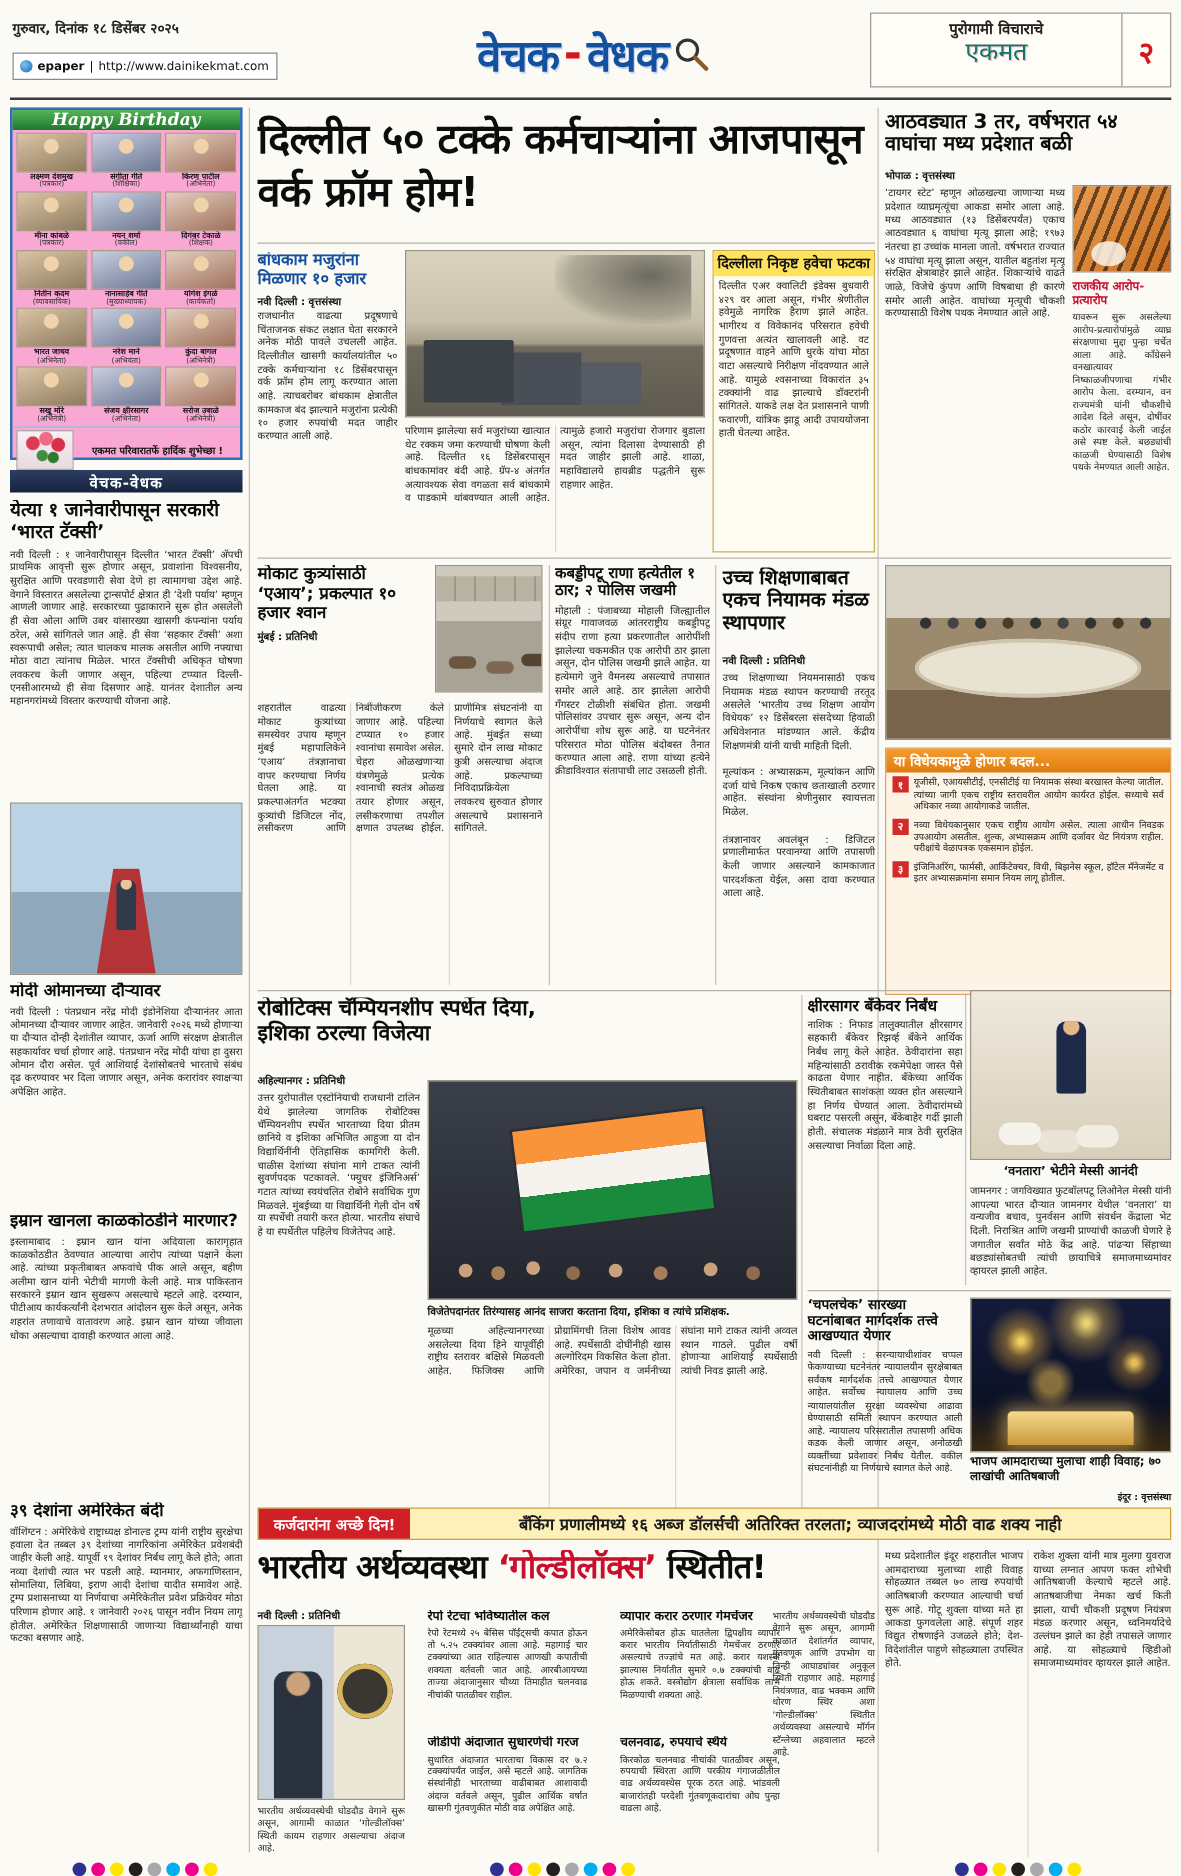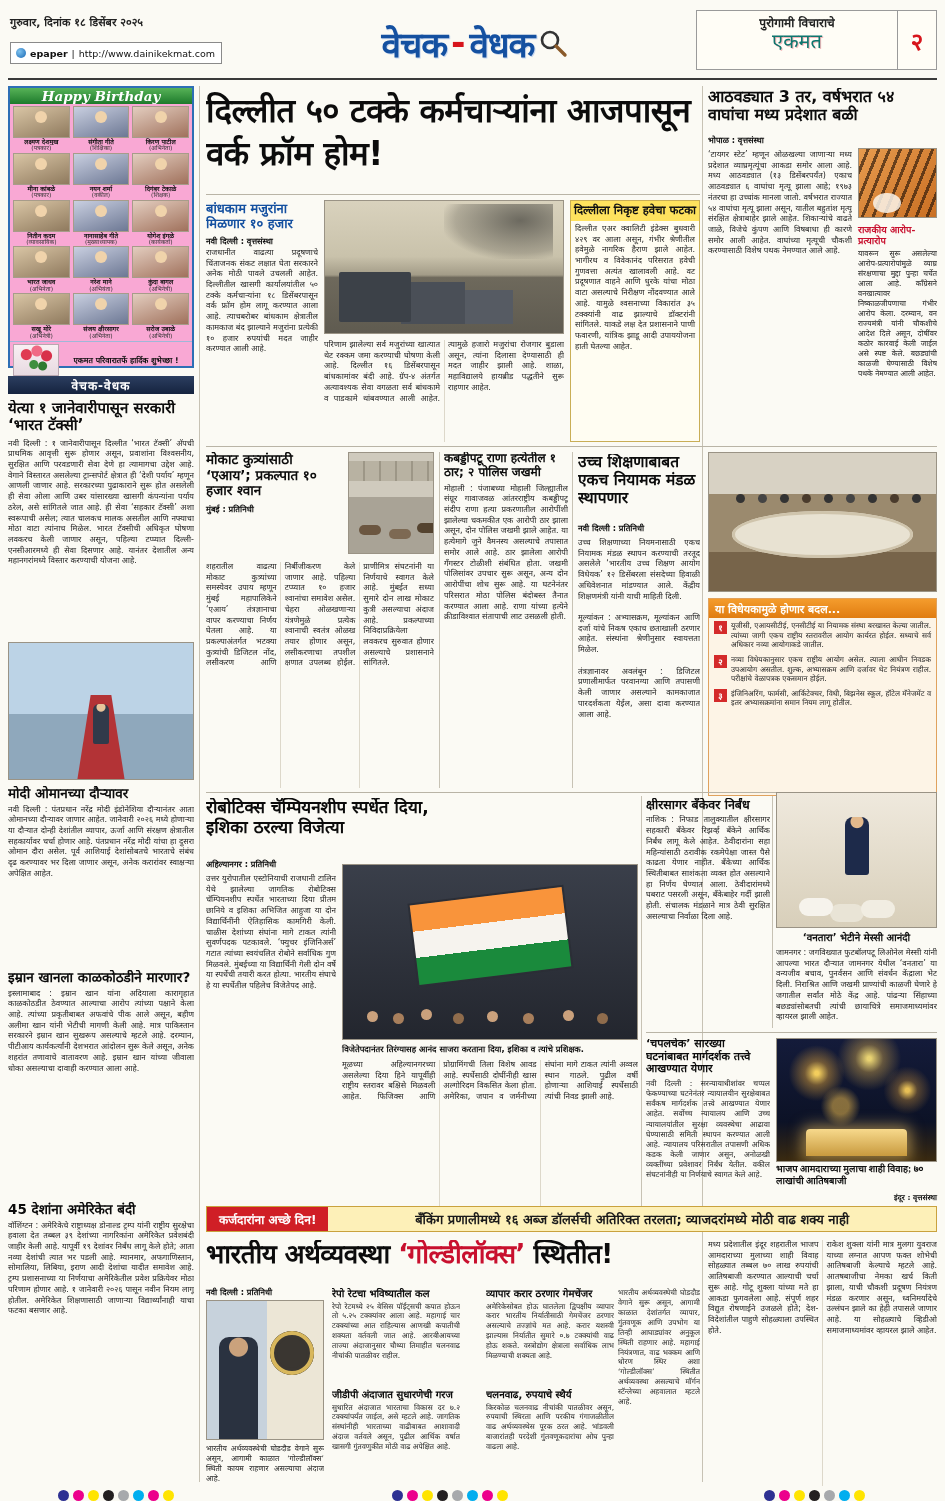--- a/index.html
+++ b/index.html
@@ -261,21 +261,21 @@
     <div class="hl" style="font-size:13.5px;margin-bottom:3px;">मोदी ओमानच्या दौऱ्यावर</div>
     <div class="body" style="height:156px;">नवी दिल्ली : पंतप्रधान नरेंद्र मोदी इंडोनेशिया दौऱ्यानंतर आता ओमानच्या दौऱ्यावर जाणार आहेत. जानेवारी २०२६ मध्ये होणाऱ्या या दौऱ्यात दोन्ही देशांतील व्यापार, ऊर्जा आणि संरक्षण क्षेत्रातील सहकार्यावर चर्चा होणार आहे. पंतप्रधान नरेंद्र मोदी यांचा हा दुसरा ओमान दौरा असेल. पूर्व आशियाई देशांसोबतचे भारताचे संबंध दृढ करण्यावर भर दिला जाणार असून, अनेक करारांवर स्वाक्षऱ्या अपेक्षित आहेत.</div>
   </div>
 
   <div class="abs" style="left:8px;top:970px;width:186px;height:226px;">
     <div class="hl" style="font-size:13.5px;margin-bottom:3px;">इम्रान खानला काळकोठडीने मारणार?</div>
     <div class="body" style="height:184px;">इस्लामाबाद : इम्रान खान यांना अदियाला कारागृहात काळकोठडीत ठेवण्यात आल्याचा आरोप त्यांच्या पक्षाने केला आहे. त्यांच्या प्रकृतीबाबत अफवांचे पीक आले असून, बहीण अलीमा खान यांनी भेटीची मागणी केली आहे. मात्र पाकिस्तान सरकारने इम्रान खान सुखरूप असल्याचे म्हटले आहे. दरम्यान, पीटीआय कार्यकर्त्यांनी देशभरात आंदोलन सुरू केले असून, अनेक शहरांत तणावाचे वातावरण आहे. इम्रान खान यांच्या जीवाला धोका असल्याचा दावाही करण्यात आला आहे.</div>
   </div>
 
   <div class="abs" style="left:8px;top:1202px;width:186px;height:282px;">
-    <div class="hl" style="font-size:13.5px;margin-bottom:3px;">45 देशांना अमेरिकेत बंदी</div>
+    <div class="hl" style="font-size:13.5px;margin-bottom:3px;">३९ देशांना अमेरिकेत बंदी</div>
     <div class="body" style="height:256px;">वॉशिंग्टन : अमेरिकेचे राष्ट्राध्यक्ष डोनाल्ड ट्रम्प यांनी राष्ट्रीय सुरक्षेचा हवाला देत तब्बल ३९ देशांच्या नागरिकांना अमेरिकेत प्रवेशबंदी जाहीर केली आहे. यापूर्वी १९ देशांवर निर्बंध लागू केले होते; आता नव्या देशांची त्यात भर पडली आहे. म्यानमार, अफगाणिस्तान, सोमालिया, लिबिया, इराण आदी देशांचा यादीत समावेश आहे. ट्रम्प प्रशासनाच्या या निर्णयाचा अमेरिकेतील प्रवेश प्रक्रियेवर मोठा परिणाम होणार आहे. १ जानेवारी २०२६ पासून नवीन नियम लागू होतील. अमेरिकेत शिक्षणासाठी जाणाऱ्या विद्यार्थ्यांनाही याचा फटका बसणार आहे.</div>
   </div>
 
   <div class="abs vr" style="left:199px;top:86px;width:1px;height:1396px;"></div>
 
   <div class="abs hl" style="left:206px;top:90px;width:494px;height:100px;font-size:33px;font-weight:800;line-height:1.3;letter-spacing:-0.5px;">दिल्लीत ५० टक्के कर्मचाऱ्यांना आजपासून वर्क फ्रॉम होम!</div>
   <div class="abs hrule" style="left:206px;top:194px;width:494px;height:1px;"></div>
 
   <div class="abs" style="left:206px;top:202px;width:112px;height:240px;">
     <div class="hl" style="font-size:13px;color:#1450a0;margin-bottom:3px;">बांधकाम मजुरांना मिळणार १० हजार</div>
@@ -367,36 +367,36 @@
   <div class="abs body" style="left:776px;top:948px;width:161px;height:80px;">जामनगर : जगविख्यात फुटबॉलपटू लिओनेल मेस्सी यांनी आपल्या भारत दौऱ्यात जामनगर येथील ‘वनतारा’ या वन्यजीव बचाव, पुनर्वसन आणि संवर्धन केंद्राला भेट दिली. निराश्रित आणि जखमी प्राण्यांची काळजी घेणारे हे जगातील सर्वांत मोठे केंद्र आहे. पांढऱ्या सिंहाच्या बछड्यांसोबतची त्यांची छायाचित्रे समाजमाध्यमांवर व्हायरल झाली आहेत.</div>
 
   <div class="abs hrule" style="left:646px;top:1032px;width:291px;height:1px;"></div>
 
   <div class="abs" style="left:646px;top:1038px;width:124px;height:164px;">
     <div class="hl" style="font-size:11px;margin-bottom:3px;">‘चपलचेक’ सारख्या घटनांबाबत मार्गदर्शक तत्त्वे आखण्यात येणार</div>
     <div class="body" style="height:118px;font-size:7.6px;">नवी दिल्ली : सरन्यायाधीशांवर चप्पल फेकण्याच्या घटनेनंतर न्यायालयीन सुरक्षेबाबत सर्वंकष मार्गदर्शक तत्त्वे आखण्यात येणार आहेत. सर्वोच्च न्यायालय आणि उच्च न्यायालयांतील सुरक्षा व्यवस्थेचा आढावा घेण्यासाठी समिती स्थापन करण्यात आली आहे. न्यायालय परिसरातील तपासणी अधिक कडक केली जाणार असून, अनोळखी व्यक्तींच्या प्रवेशावर निर्बंध येतील. वकील संघटनांनीही या निर्णयाचे स्वागत केले आहे.</div>
   </div>
 
   <div class="photo ph-fire" style="left:776px;top:1038px;width:161px;height:124px;"></div>
-  <div class="abs capline" style="left:776px;top:1164px;width:161px;height:28px;font-size:9.5px;font-family:Liberation Serif, serif;">भाजप आमदाराच्या मुलाचा शाही विवाह; ७० लाखांची आतिषबाजी</div>
+  <div class="abs capline" style="left:776px;top:1164px;width:161px;height:28px;font-size:9.5px;">भाजप आमदाराच्या मुलाचा शाही विवाह; ७० लाखांची आतिषबाजी</div>
   <div class="abs" style="left:776px;top:1192px;width:161px;height:10px;font-size:7.5px;font-weight:bold;text-align:right;">इंदूर : वृत्तसंस्था</div>
 
   <div class="abs strip" style="left:206px;top:1206px;width:731px;height:26px;">
     <div class="strip-red">कर्जदारांना अच्छे दिन!</div>
     <div class="strip-txt">बँकिंग प्रणालीमध्ये १६ अब्ज डॉलर्सची अतिरिक्त तरलता; व्याजदरांमध्ये मोठी वाढ शक्य नाही</div>
   </div>
 
   <div class="abs hl" style="left:206px;top:1240px;width:496px;height:40px;font-size:26px;font-weight:800;letter-spacing:-0.5px;">
     <span>भारतीय अर्थव्यवस्था </span><span style="color:#c8102e;margin-top:19px;">‘गोल्डीलॉक्स’</span><span> स्थितीत!</span>
   </div>
   <div class="abs dl" style="left:206px;top:1286px;width:120px;height:12px;">नवी दिल्ली : प्रतिनिधी</div>
   <div class="photo ph-rbi" style="left:206px;top:1300px;width:118px;height:140px;"></div>
   <div class="abs body" style="left:206px;top:1444px;width:118px;height:42px;font-size:7.5px;">भारतीय अर्थव्यवस्थेची घोडदौड वेगाने सुरू असून, आगामी काळात ‘गोल्डीलॉक्स’ स्थिती कायम राहणार असल्याचा अंदाज आहे.</div>
 
-  <div class="abs" style="left:332px;top:1288px;width:282px;height:198px;display:grid;grid-template-columns:1fr 1fr;gap:4px 26px;">
+  <div class="abs" style="left:342px;top:1288px;width:282px;height:198px;display:grid;grid-template-columns:1fr 1fr;gap:4px 26px;">
     <div>
       <div class="hl" style="font-size:10px;margin-bottom:2px;">रेपो रेटचा भविष्यातील कल</div>
       <div class="body" style="height:72px;font-size:7.4px;">रेपो रेटमध्ये २५ बेसिस पॉईंट्सची कपात होऊन तो ५.२५ टक्क्यांवर आला आहे. महागाई चार टक्क्यांच्या आत राहिल्यास आणखी कपातीची शक्यता वर्तवली जात आहे. आरबीआयच्या ताज्या अंदाजानुसार चौथ्या तिमाहीत चलनवाढ नीचांकी पातळीवर राहील.</div>
     </div>
     <div>
       <div class="hl" style="font-size:10px;margin-bottom:2px;">व्यापार करार ठरणार गेमचेंजर</div>
       <div class="body" style="height:72px;font-size:7.4px;">अमेरिकेसोबत होऊ घातलेला द्विपक्षीय व्यापार करार भारतीय निर्यातीसाठी गेमचेंजर ठरणार असल्याचे तज्ज्ञांचे मत आहे. करार यशस्वी झाल्यास निर्यातीत सुमारे ०.७ टक्क्यांची वाढ होऊ शकते. वस्त्रोद्योग क्षेत्राला सर्वाधिक लाभ मिळण्याची शक्यता आहे.</div>
     </div>
     <div>
       <div class="hl" style="font-size:10px;margin-bottom:2px;">जीडीपी अंदाजात सुधारणेची गरज</div>

